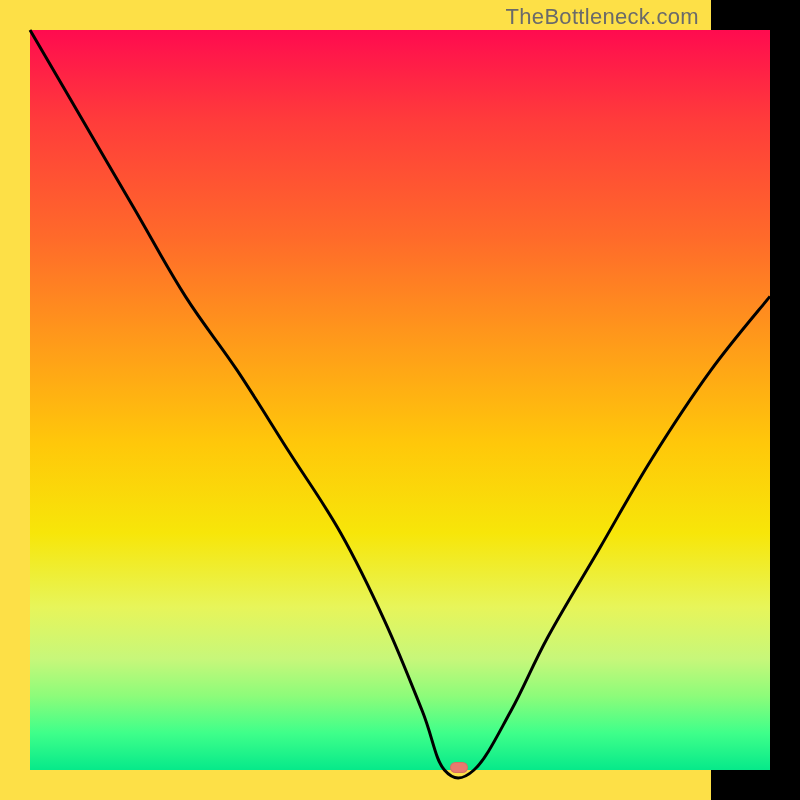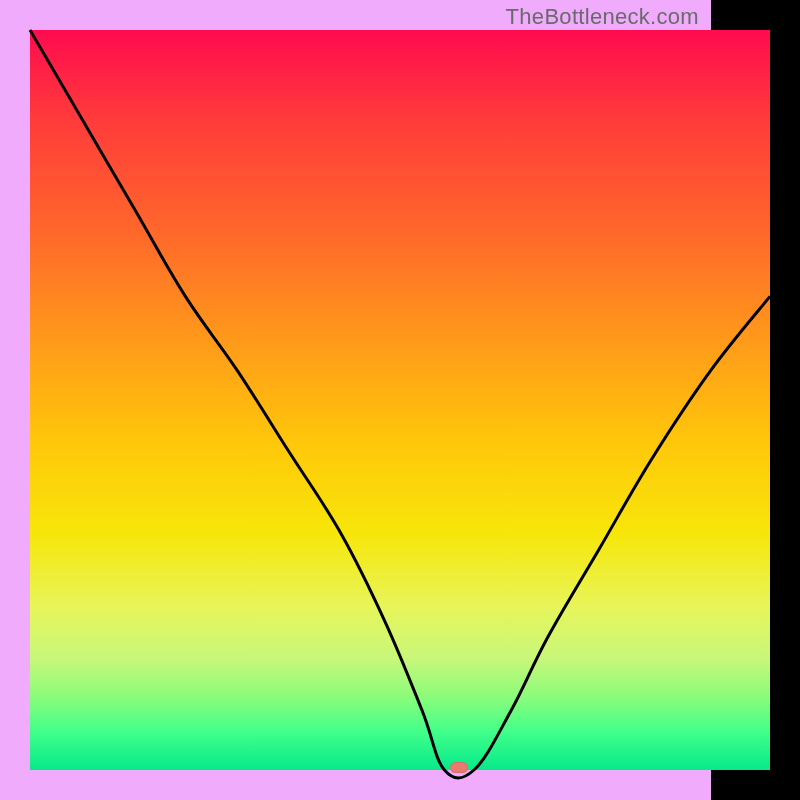--- a/index.html
+++ b/index.html
@@ -10,21 +10,21 @@
     background: #000;
     position: relative;
     font-family: Arial, Helvetica, sans-serif;
   }
   .chart-outer {
     position: absolute;
     left: 0;
     top: 0;
     width: 711px;
     height: 800px;
-    background: #f0abfc;
+    background: #fde047;
   }
   .plot-area {
     position: absolute;
     left: 30px;
     top: 30px;
     width: 740px;
     height: 740px;
     background: linear-gradient(
       to bottom,
       #ff0b4f 0%,

